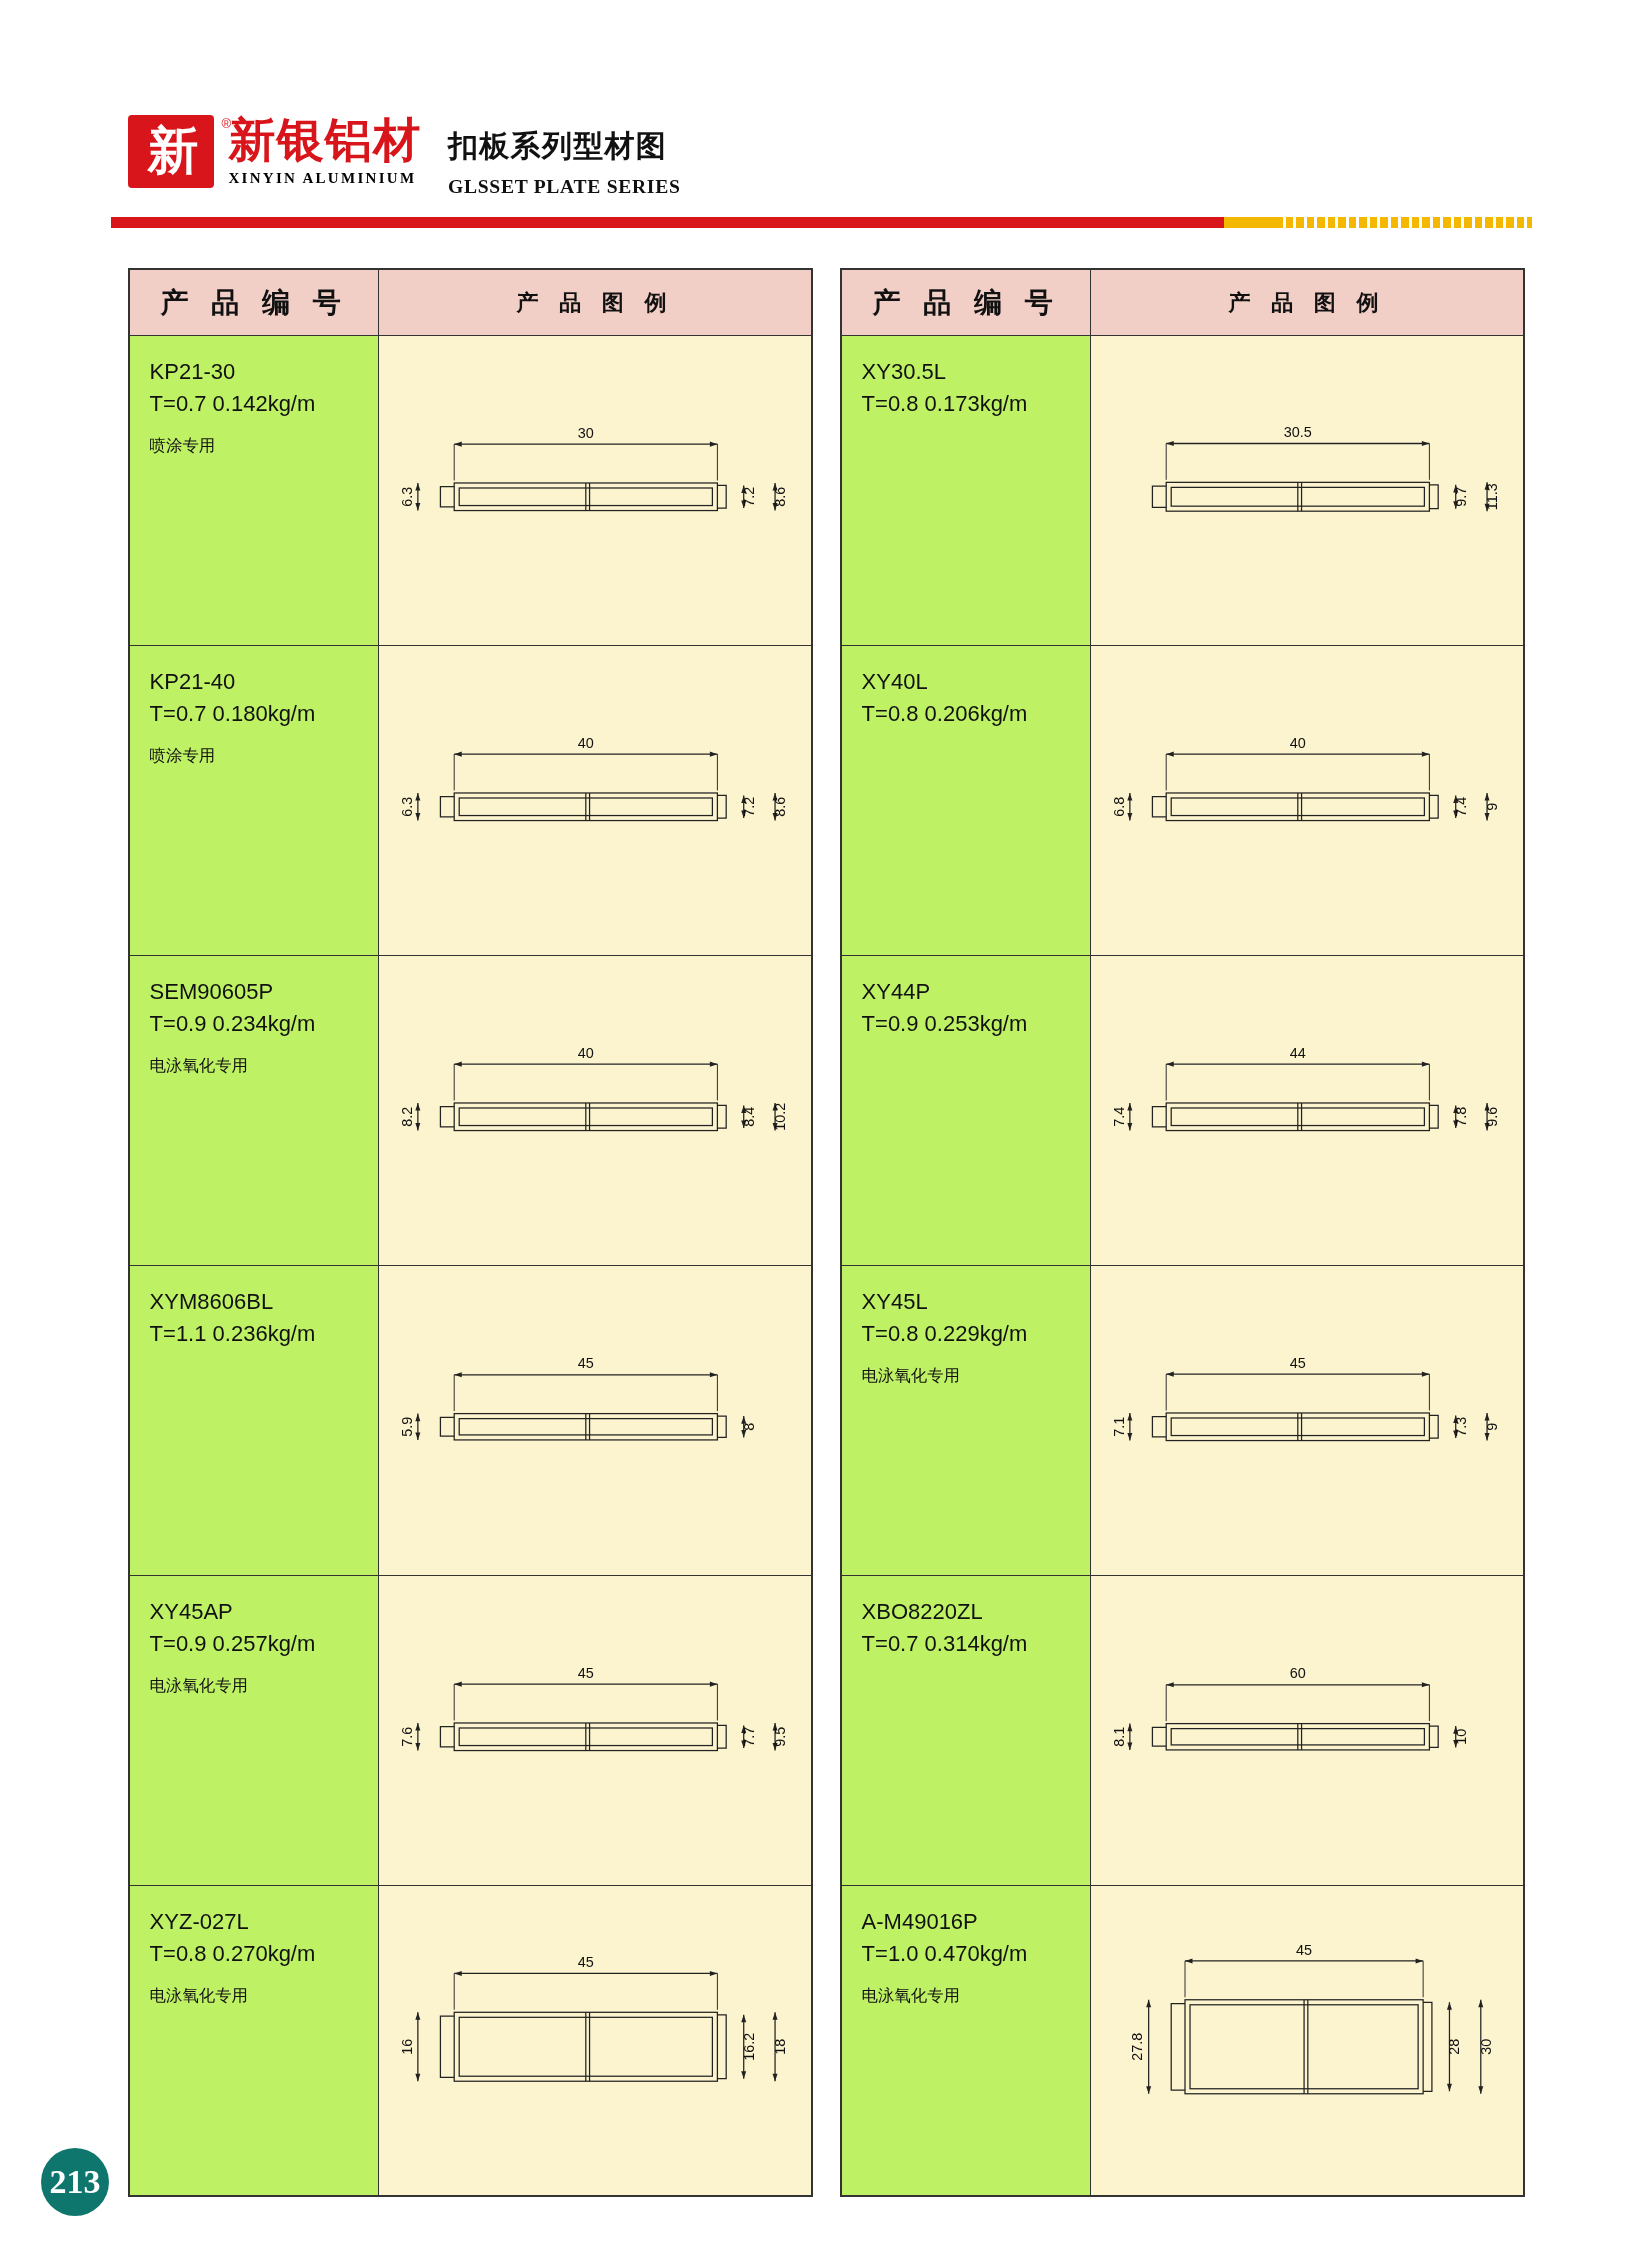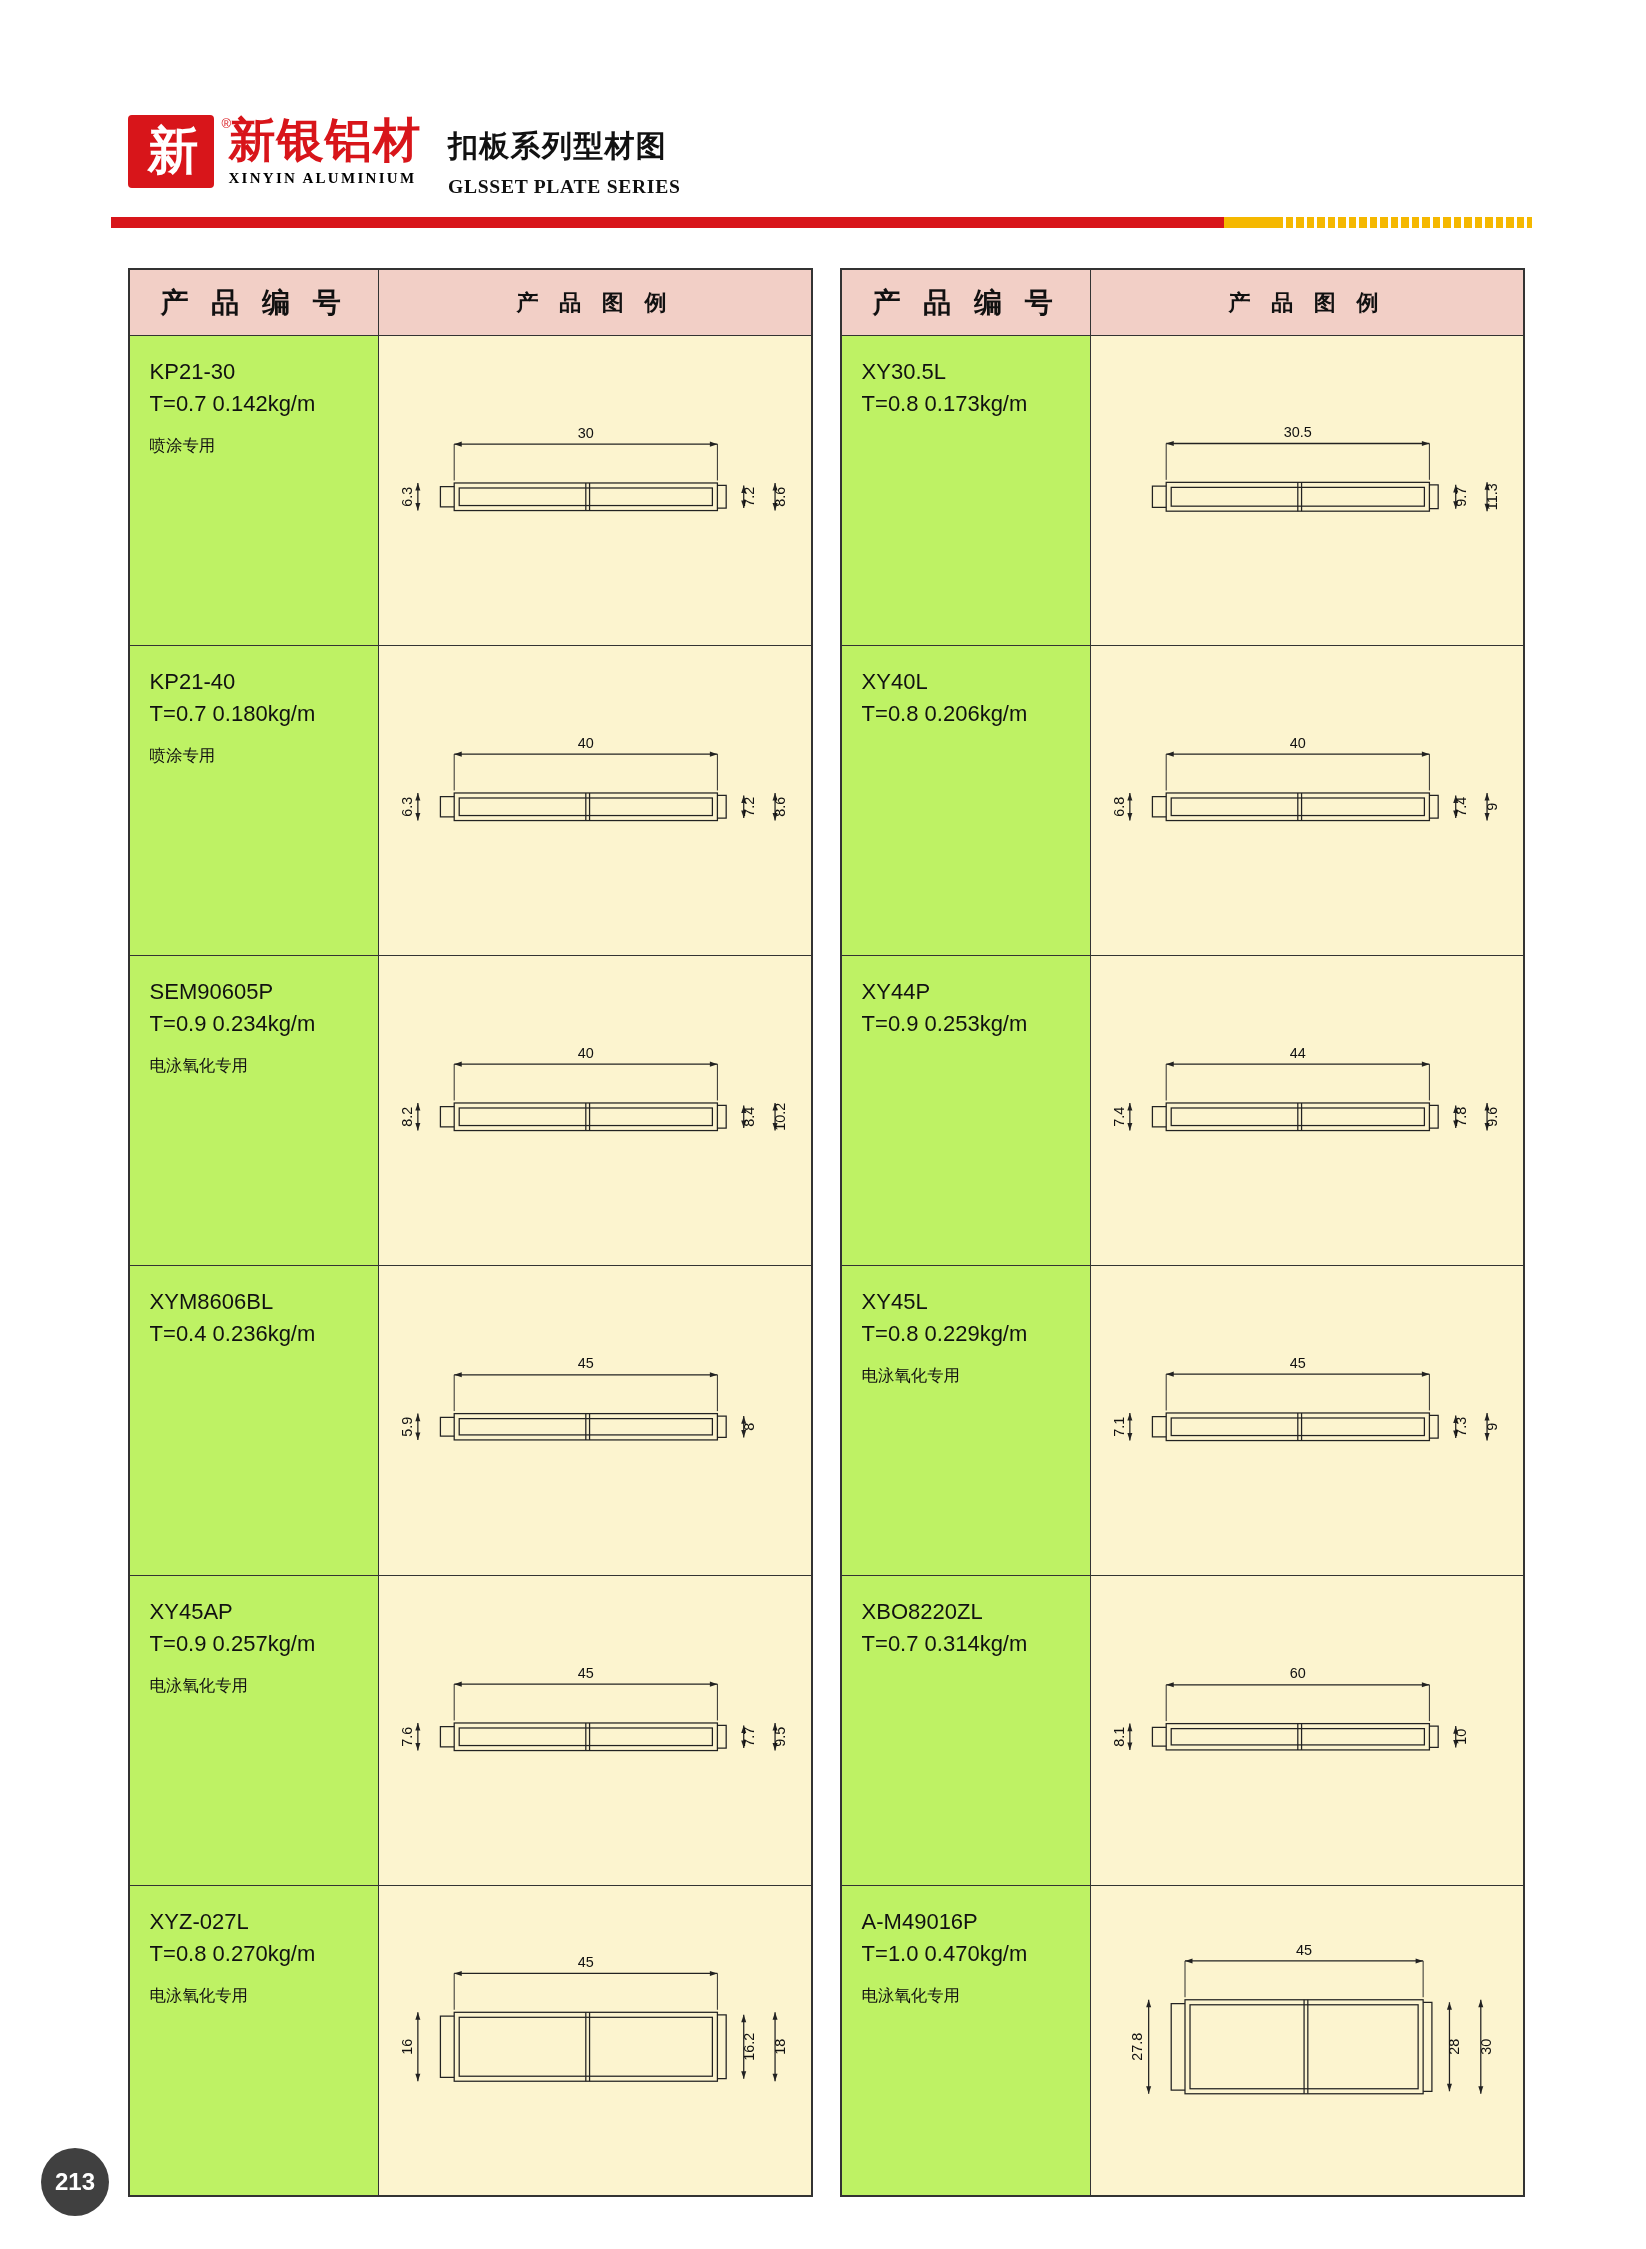--- a/index.html
+++ b/index.html
@@ -76,22 +76,22 @@
   .code-spec{font-size:22px;color:#111111;margin-top:5.2px;}
   .code-note{font-size:16.4px;color:#111111;margin-top:18.3px;
      font-family:"DejaVu Sans","Liberation Sans",sans-serif;}
 
   
   .fig{width:100%;height:287px;display:block;}
 
   
   .pageno{
     position:absolute;left:41px;bottom:34px;width:68px;height:68px;border-radius:34px;
-    background:#404040;color:#ffffff;font-size:24px;font-weight:bold;
-    display:flex;align-items:center;justify-content:center;
+    background:#0f766e;color:#ffffff;font-size:34px;font-weight:bold;
+    display:flex;align-items:center;justify-content:center;font-family:Liberation Serif, serif;
   }
 </style>
 </head>
 <body>
 
 <div class="page">
 
   <div class="header">
     <div class="logo-block">
       <div class="logo-mark">
@@ -224,21 +224,21 @@
                   <line x1="632" y1="207" x2="632" y2="251" stroke="#222" stroke-width="2"></line>
                   <polygon points="632,207 628,219 636,219" fill="#222"></polygon>
                   <polygon points="632,251 628,239 636,239" fill="#222"></polygon>
                   <text x="648" y="229" text-anchor="middle" style="font-family:'Liberation Sans',sans-serif;font-size:23px;fill:#111;" transform="rotate(-90 648 229)">10.2</text>
                 </svg>
               </td>
             </tr>
             <tr>
               <td class="td-code">
                 <div class="code-name">XYM8606BL</div>
-                <div class="code-spec">T=0.4   0.236kg/m</div>
+                <div class="code-spec">T=1.1   0.236kg/m</div>
                 <div class="code-note"></div>
               </td>
               <td class="td-fig">
                 <svg class="fig" viewBox="0 0 690 438" preserveAspectRatio="xMidYMid meet">
                   <rect x="120" y="208" width="420" height="42" stroke="#222" fill="none" stroke-width="2"></rect>
                   <rect x="128" y="216" width="404" height="26" stroke="#222" fill="none" stroke-width="2"></rect>
                   <line x1="330" y1="208" x2="330" y2="250" stroke="#222" fill="none" stroke-width="2"></line>
                   <line x1="336" y1="208" x2="336" y2="250" stroke="#222" fill="none" stroke-width="2"></line>
                   <path d="M120 214 L98 214 L98 244 L120 244" stroke="#222" fill="none" stroke-width="2"></path>
                   <path d="M540 212 L554 212 L554 246 L540 246" stroke="#222" fill="none" stroke-width="2"></path>

